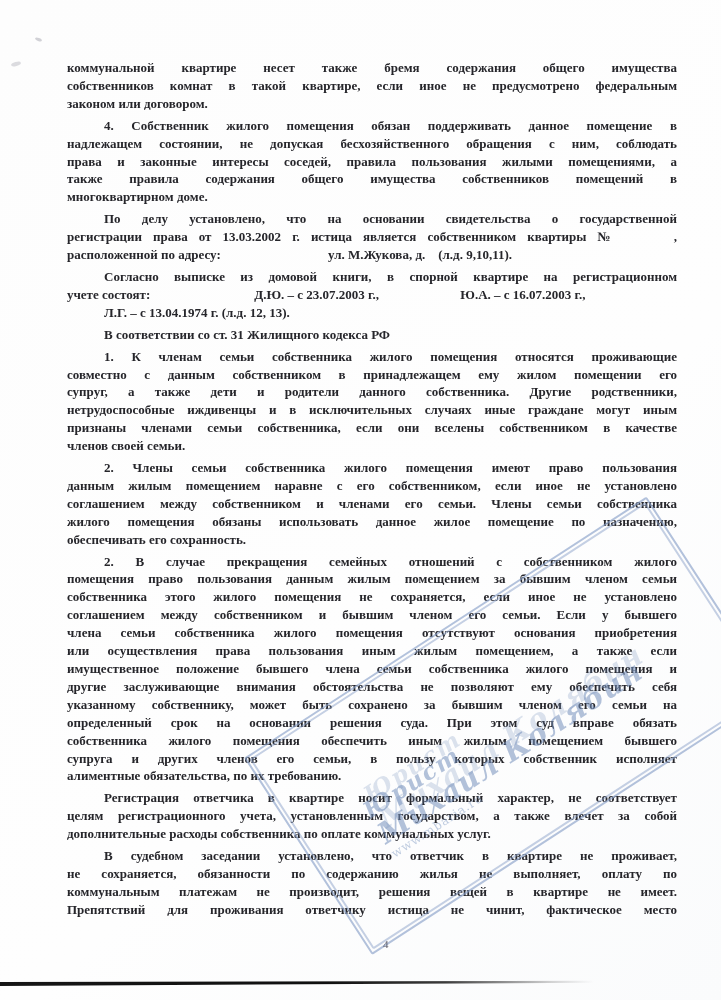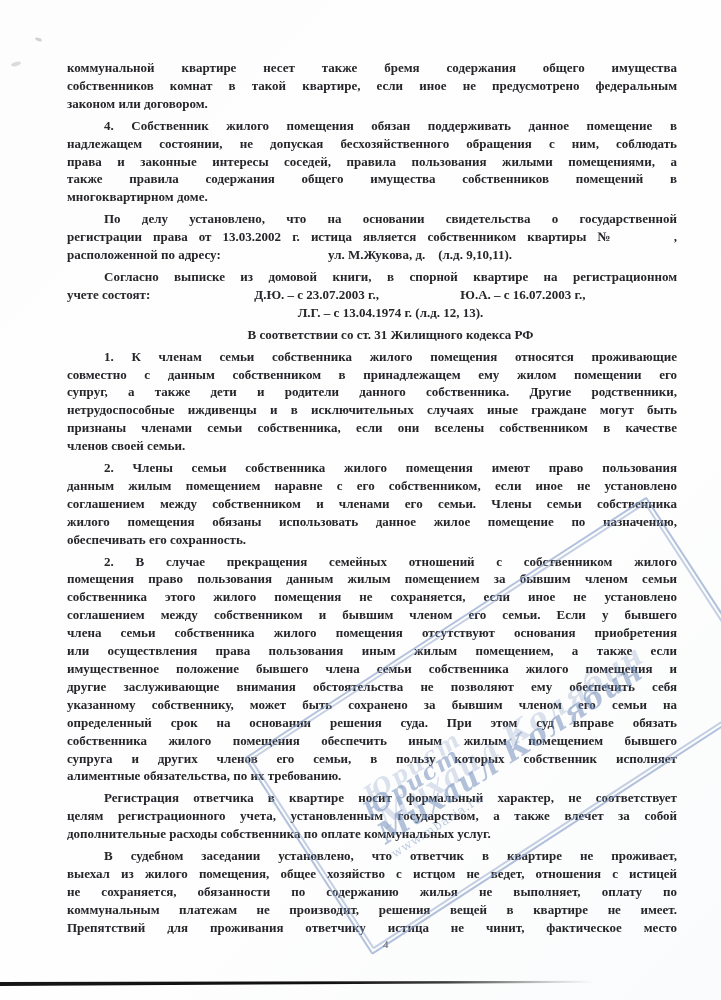--- a/index.html
+++ b/index.html
@@ -8,21 +8,21 @@
     background:linear-gradient(135deg,#fdfdfd 0%,#fefefe 60%,#fafbfc 100%);
     overflow:hidden;font-family:"Liberation Serif","DejaVu Serif",serif;
   }
   .doc{
     position:absolute;left:63px;top:55px;width:618px;
     color:#26262b;font-size:13px;line-height:17.9px;
   }
   .para{margin:4px;font-weight:bold;}
   .ln{text-align:justify;text-align-last:justify;}
   .ln.nj{text-align:left;text-align-last:auto;}
-  .ln.ind{text-indent:37px;text-align:center;}
+  .ln.ind{text-indent:37px;}
   
   .wm{
     position:absolute;left:372px;top:720px;width:480px;height:235px;
     transform-origin:0 100%;transform:rotate(-33deg);pointer-events:none;
   }
   .wm-outer{position:absolute;inset:0;border:2px solid rgba(139,162,201,0.65);border-radius:2px;}
   .wm-inner{position:absolute;inset:4px;border:2px solid rgba(139,162,201,0.5);border-radius:2px;}
   .wm-text{
     position:absolute;left:72px;top:100px;
     color:rgba(116,144,188,0.55);font-style:italic;
@@ -71,21 +71,21 @@
         <div class="ln nj">учете состоят:&nbsp;&nbsp;&nbsp;&nbsp;&nbsp;&nbsp;&nbsp;&nbsp;&nbsp;&nbsp;&nbsp;&nbsp;&nbsp;&nbsp;&nbsp;&nbsp;&nbsp;&nbsp;&nbsp;&nbsp;&nbsp;&nbsp;&nbsp;&nbsp;&nbsp;&nbsp;&nbsp;&nbsp;&nbsp;&nbsp;&nbsp;&nbsp;Д.Ю. – с 23.07.2003 г.,&nbsp;&nbsp;&nbsp;&nbsp;&nbsp;&nbsp;&nbsp;&nbsp;&nbsp;&nbsp;&nbsp;&nbsp;&nbsp;&nbsp;&nbsp;&nbsp;&nbsp;&nbsp;&nbsp;&nbsp;&nbsp;&nbsp;&nbsp;&nbsp;&nbsp;Ю.А. – с 16.07.2003 г.,</div>
         <div class="ln nj ind">Л.Г. – с 13.04.1974 г. (л.д. 12, 13).</div>
       </div>
       <div class="para">
         <div class="ln nj ind">В соответствии со ст. 31 Жилищного кодекса РФ</div>
       </div>
       <div class="para">
         <div class="ln ind">1. К членам семьи собственника жилого помещения относятся проживающие</div>
         <div class="ln">совместно с данным собственником в принадлежащем ему жилом помещении его</div>
         <div class="ln">супруг, а также дети и родители данного собственника. Другие родственники,</div>
-        <div class="ln">нетрудоспособные иждивенцы и в исключительных случаях иные граждане могут быть</div>
+        <div class="ln">нетрудоспособные иждивенцы и в исключительных случаях иные граждане могут иным</div>
         <div class="ln">признаны членами семьи собственника, если они вселены собственником в качестве</div>
         <div class="ln nj">членов своей семьи.</div>
       </div>
       <div class="para">
         <div class="ln ind">2. Члены семьи собственника жилого помещения имеют право пользования</div>
         <div class="ln">данным жилым помещением наравне с его собственником, если иное не установлено</div>
         <div class="ln">соглашением между собственником и членами его семьи. Члены семьи собственника</div>
         <div class="ln">жилого помещения обязаны использовать данное жилое помещение по назначению,</div>
         <div class="ln nj">обеспечивать его сохранность.</div>
       </div>
@@ -104,21 +104,20 @@
         <div class="ln">супруга и других членов его семьи, в пользу которых собственник исполняет</div>
         <div class="ln nj">алиментные обязательства, по их требованию.</div>
       </div>
       <div class="para">
         <div class="ln ind">Регистрация ответчика в квартире носит формальный характер, не соответствует</div>
         <div class="ln">целям регистрационного учета, установленным государством, а также влечет за собой</div>
         <div class="ln nj">дополнительные расходы собственника по оплате коммунальных услуг.</div>
       </div>
       <div class="para">
         <div class="ln ind">В судебном заседании установлено, что ответчик в квартире не проживает,</div>
-        <div class="ln">выехал из жилого помещения, общее хозяйство с истцом не ведет, отношения с истицей</div>
         <div class="ln">не сохраняется, обязанности по содержанию жилья не выполняет, оплату по</div>
         <div class="ln">коммунальным платежам не производит, решения вещей в квартире не имеет.</div>
         <div class="ln">Препятствий для проживания ответчику истица не чинит, фактическое место</div>
       </div>
     </div>
 
   <div class="wm">
     <div class="wm-outer"></div>
     <div class="wm-inner"></div>
     <div class="wm-text">

